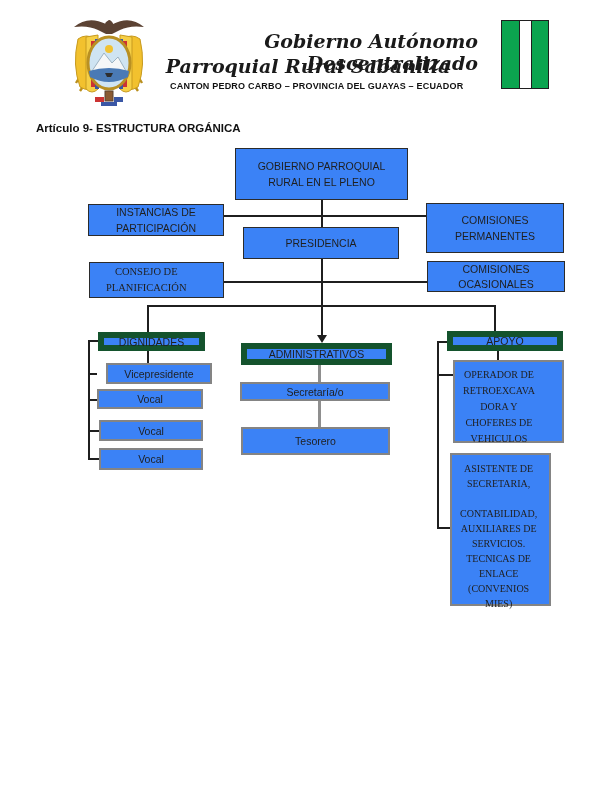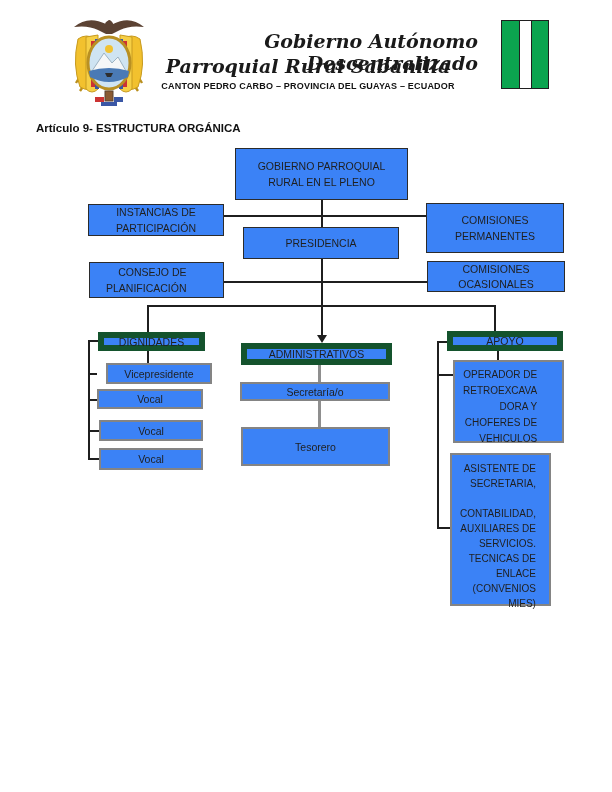--- a/index.html
+++ b/index.html
@@ -4,37 +4,37 @@
 <style>
   html,body{margin:0;padding:0;background:#e8e8e8;}
   #page{position:relative;width:612px;height:792px;background:#ffffff;margin:0 auto;
         font-family:"Liberation Sans",sans-serif;color:#1f1f1f;overflow:hidden;}
 
   
   .crest{position:absolute;left:68px;top:13px;width:82px;height:94px;}
   .title-line{position:absolute;left:138px;width:340px;text-align:center;
               font-family:"DejaVu Serif","Liberation Serif",serif;
               font-style:italic;font-weight:700;font-size:19px;color:#1a1a1a;}
-  .subtitle{position:absolute;left:138px;top:81px;width:340px;text-align:center;
-            font-weight:700;font-size:9px;letter-spacing:.2px;color:#111;}
+  .subtitle{position:absolute;left:138px;top:81px;width:340px;text-align:left;
+            font-weight:700;font-size:9px;letter-spacing:.2px;color:#111;padding-left:32px;}
   .flag{position:absolute;left:501px;top:20px;width:48px;height:69px;
         border:1.5px solid #1f1f1f;box-sizing:border-box;display:flex;}
   .flag .g{flex:3;}
   .flag .w{flex:2;background:#ffffff;border-left:1px solid #1f1f1f;border-right:1px solid #1f1f1f;}
 
   .article{position:absolute;left:36px;top:122px;font-weight:700;font-size:11.5px;color:#111;}
 
   
   .box{position:absolute;box-sizing:border-box;background:#3b82f6;white-space:pre-line;
        font-size:10.5px;line-height:16px;display:flex;align-items:center;
        justify-content:center;text-align:center;z-index:2;}
   .b-dark{border:1.2px solid #2b2b2b;}
   .b-mid{border:6px solid #14532d;}
   .b-gray{border:2px solid #848484;}
-  .left-text{justify-content:flex-start;text-align:right;}
+  .left-text{justify-content:flex-start;text-align:center;font-family:Liberation Serif, serif;}
 
   
   .hl,.vl{position:absolute;background:#1f1f1f;z-index:1;}
   .hl{height:1.5px;}
   .vl{width:1.5px;}
   .gl{position:absolute;background:#8f8f8f;width:3px;z-index:1;}
   .arrow{position:absolute;width:0;height:0;z-index:1;
          border-left:5px solid transparent;border-right:5px solid transparent;
          border-top:8px solid #1f1f1f;}
 </style>
@@ -136,21 +136,21 @@
   <div class="box b-gray" style="left:85px;top:363px;width:106px;height:21px;margin-left:21px;">Vicepresidente</div>
 
   <div class="box b-gray" style="left:97px;top:389px;width:106px;height:20px;">Vocal</div>
 
   <div class="box b-gray" style="left:99px;top:420px;width:104px;height:21px;">Vocal</div>
 
   <div class="box b-gray" style="left:99px;top:448px;width:104px;height:22px;">Vocal</div>
 
   <div class="box b-gray" style="left:240px;top:382px;width:150px;height:19px;">Secretaría/o</div>
 
-  <div class="box b-gray" style="left:241px;top:427px;width:149px;height:39px;">Tesorero</div>
+  <div class="box b-gray" style="left:241px;top:427px;width:149px;height:28px;">Tesorero</div>
 
   <div class="box b-gray left-text" style="left:453px;top:360px;width:111px;height:83px;align-items:flex-start;padding:5px 2px 0 8px;font-size:10px;">OPERADOR DE
 RETROEXCAVA
 DORA Y
 CHOFERES DE
 VEHICULOS</div>
 
   <div class="box b-gray left-text" style="left:450px;top:453px;width:101px;height:153px;align-items:flex-start;padding:6px 2px 0 8px;font-size:10px;line-height:15px;">ASISTENTE DE
 SECRETARIA,
 

